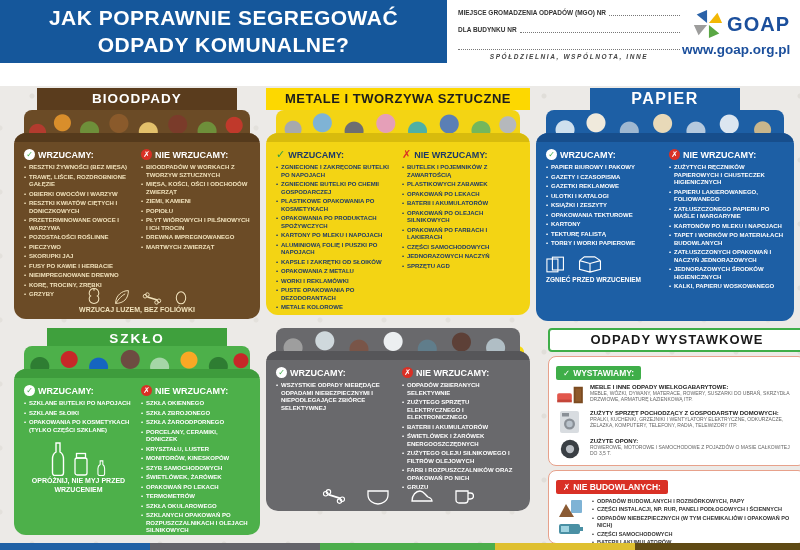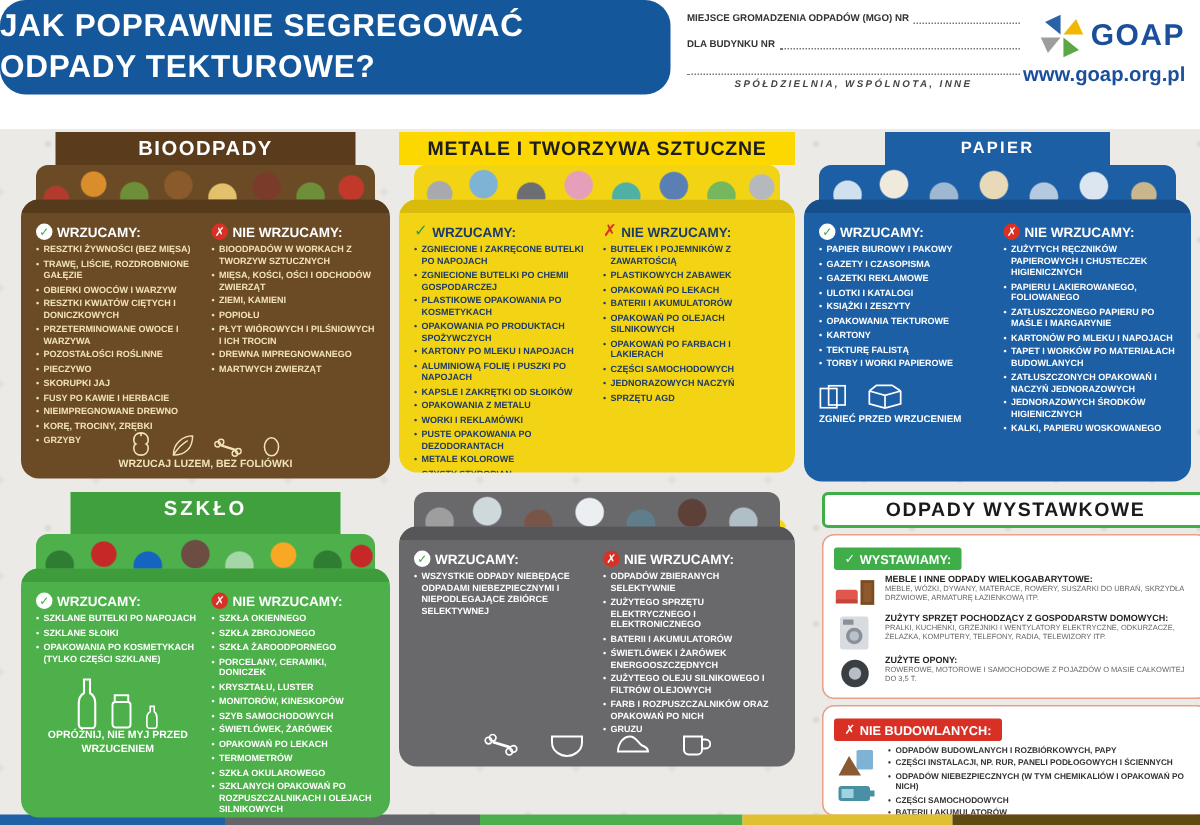--- a/index.html
+++ b/index.html
@@ -3,21 +3,21 @@
 <meta charset="utf-8">
 <style>
   html,body{margin:0;padding:0;}
   body{font-family:"Liberation Sans","DejaVu Sans",sans-serif;}
   #page{position:relative;width:800px;height:550px;overflow:hidden;background-color:#ECEAE7;
     background-image:radial-gradient(#e0ded9 2px,transparent 3px),radial-gradient(#e3e1dc 2px,transparent 3px);
     background-size:64px 64px,64px 64px;background-position:0 0,32px 32px;}
   
   #header{position:absolute;left:0;top:0;width:800px;height:86px;background:#fff;}
   #title-box{position:absolute;left:0;top:0;width:447px;height:63px;background:#15579B;color:#fff;
-    display:flex;flex-direction:column;justify-content:center;align-items:flex-start;border-radius:17px;}
+    display:flex;flex-direction:column;justify-content:center;align-items:center;}
   #title-box div{font-weight:bold;font-size:21px;letter-spacing:.5px;line-height:1.25;}
   #form-area{position:absolute;left:458px;top:8px;width:222px;font-size:6.5px;font-weight:bold;color:#333;}
   .form-row{display:flex;align-items:flex-end;margin-bottom:9px;}
   .dots{flex:1;border-bottom:1px dotted #777;height:7px;margin-left:3px;}
   .dots-full{border-bottom:1px dotted #777;height:7px;margin-bottom:3px;}
   #form-caption{text-align:center;font-style:italic;font-weight:bold;letter-spacing:1.6px;color:#444;font-size:6.5px;}
   #logo-block{position:absolute;right:10px;top:8px;width:108px;text-align:right;}
   #logo-row{display:flex;align-items:center;justify-content:flex-end;gap:3px;}
   #logo-text{font-size:20px;font-weight:bold;color:#1B4F9C;letter-spacing:1px;}
   #website{font-size:13.5px;font-weight:bold;color:#1B4F9C;margin-top:2px;}
@@ -69,37 +69,37 @@
     radial-gradient(circle at 71% 44%,#5A7FB5 9px,transparent 10px),
     radial-gradient(circle at 84% 64%,#74B75C 9px,transparent 10px),
     radial-gradient(circle at 95% 46%,#B5B8BC 8px,transparent 9px),#F3D414;}
   .bin-metal{background:#F3D414;color:#1E3A66;height:182px;}
   .bin-metal::before{background:#D8BB0D;}
   .metal-foot-icons{position:absolute;left:96px;bottom:4px;color:#1E3A66;}
   .metal-note{position:absolute;right:6px;bottom:0;background:#F6DA10;border-radius:6px;padding:4px 8px;
     color:#1E3A66;text-align:center;width:110px;}
   
   #sec-paper{left:536px;top:88px;width:258px;height:240px;}
-  .paper-head{background:#1D5FA5;color:#fff;width:150px;margin:0 auto;height:22px;line-height:22px;font-size:11px;letter-spacing:1.5px;}
+  .paper-head{background:#1D5FA5;color:#fff;width:150px;margin:0 auto;height:22px;line-height:22px;font-size:16px;letter-spacing:1.5px;}
   .trash-paper{background:
     radial-gradient(circle at 8% 62%,#CFE0EE 9px,transparent 10px),
     radial-gradient(circle at 21% 40%,#F0EADC 9px,transparent 10px),
     radial-gradient(circle at 35% 66%,#9FB8D1 9px,transparent 10px),
     radial-gradient(circle at 49% 42%,#E8D9B8 9px,transparent 10px),
     radial-gradient(circle at 63% 66%,#B5C9DE 9px,transparent 10px),
     radial-gradient(circle at 77% 44%,#DCE6F0 9px,transparent 10px),
     radial-gradient(circle at 91% 62%,#C9B68C 8px,transparent 9px),#1D5FA5;}
   .bin-paper{background:#1D5FA5;color:#fff;height:188px;}
   .bin-paper::before{background:#174E8C;}
   .paper-foot{margin-top:6px;color:#fff;}
   .paper-foot .ic{margin-right:5px;}
   .paper-foot .note{font-size:6.5px;margin-top:3px;}
   
   #sec-glass{left:14px;top:328px;width:246px;height:214px;}
-  .glass-head{background:#3FA03D;color:#fff;width:180px;margin:0 auto;height:28px;line-height:21px;font-size:13.5px;letter-spacing:2px;}
+  .glass-head{background:#3FA03D;color:#fff;width:180px;margin:0 auto;height:18px;line-height:21px;font-size:13.5px;letter-spacing:2px;}
   .trash-glass{background:
     radial-gradient(circle at 7% 64%,#2E7D32 9px,transparent 10px),
     radial-gradient(circle at 20% 42%,#C62828 8px,transparent 9px),
     radial-gradient(circle at 33% 66%,#1565C0 9px,transparent 10px),
     radial-gradient(circle at 47% 42%,#6D4C41 9px,transparent 10px),
     radial-gradient(circle at 60% 66%,#A5D6A7 9px,transparent 10px),
     radial-gradient(circle at 73% 44%,#F9A825 8px,transparent 9px),
     radial-gradient(circle at 86% 64%,#2E7D32 9px,transparent 10px),
     radial-gradient(circle at 96% 46%,#C62828 7px,transparent 8px),#4DB04A;}
   .bin-glass{background:#4DB04A;color:#fff;height:166px;}
@@ -148,21 +148,21 @@
   #footer-stripe div:nth-child(5){width:165px;}
 </style>
 </head>
 <body>
 
 <div id="page">
 
   <div id="header">
     <div id="title-box">
       <div>JAK POPRAWNIE SEGREGOWAĆ</div>
-      <div>ODPADY TEKTUROWE?</div>
+      <div>ODPADY KOMUNALNE?</div>
     </div>
     <div id="form-area">
       <div class="form-row">
         <span>MIEJSCE GROMADZENIA ODPADÓW (MGO) NR</span>
         <span class="dots"></span>
       </div>
       <div class="form-row">
         <span>DLA BUDYNKU NR</span>
         <span class="dots"></span>
       </div>

